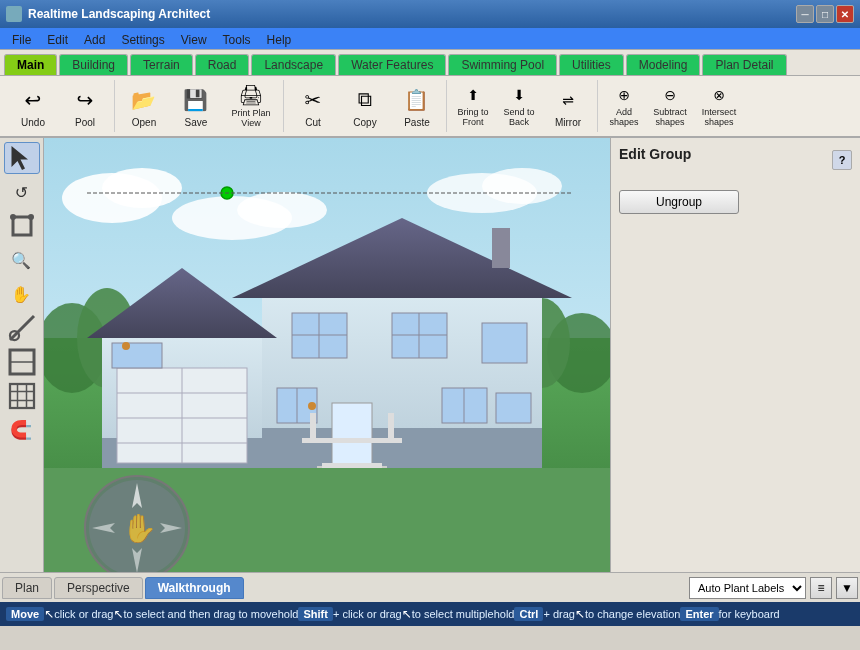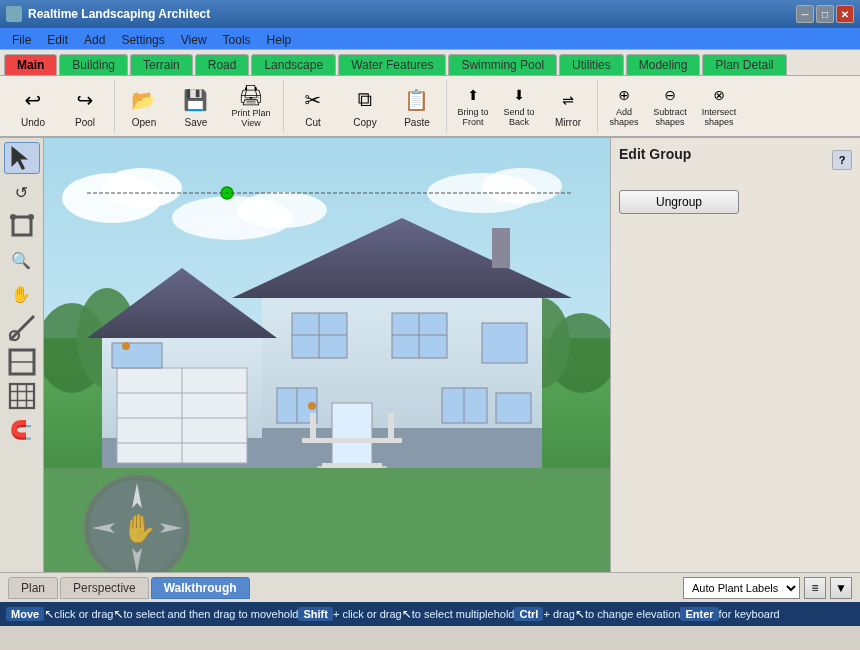--- a/index.html
+++ b/index.html
@@ -55,21 +55,21 @@
       border: 1px solid #aaa;
       border-bottom: none;
       background: #22c55e;
       cursor: pointer;
       font-size: 12px;
       margin-right: 2px;
       border-radius: 3px 3px 0 0;
       color: #333;
     }
     .tab.active {
-      background: #ef4444;
+      background: #84cc16;
       font-weight: bold;
       color: #000;
     }
 
     
     #toolbar {
       height: 62px;
       background: #f0ece4;
       border-bottom: 2px solid #aaa;
       display: flex; align-items: center;
@@ -190,21 +190,21 @@
       text-align: center;
       margin-top: 4px;
     }
 
     
     #bottom-tabs {
       height: 30px;
       background: #e0ddd5;
       border-top: 1px solid #aaa;
       display: flex; align-items: center;
-      padding: 0 8px;
+      padding: 0 2px;
       gap: 2px;
     }
     .btm-tab {
       padding: 3px 12px;
       border: 1px solid #aaa;
       background: #d4d0c8;
       cursor: pointer;
       font-size: 12px;
       border-radius: 3px 3px 0 0;
       color: #333;

